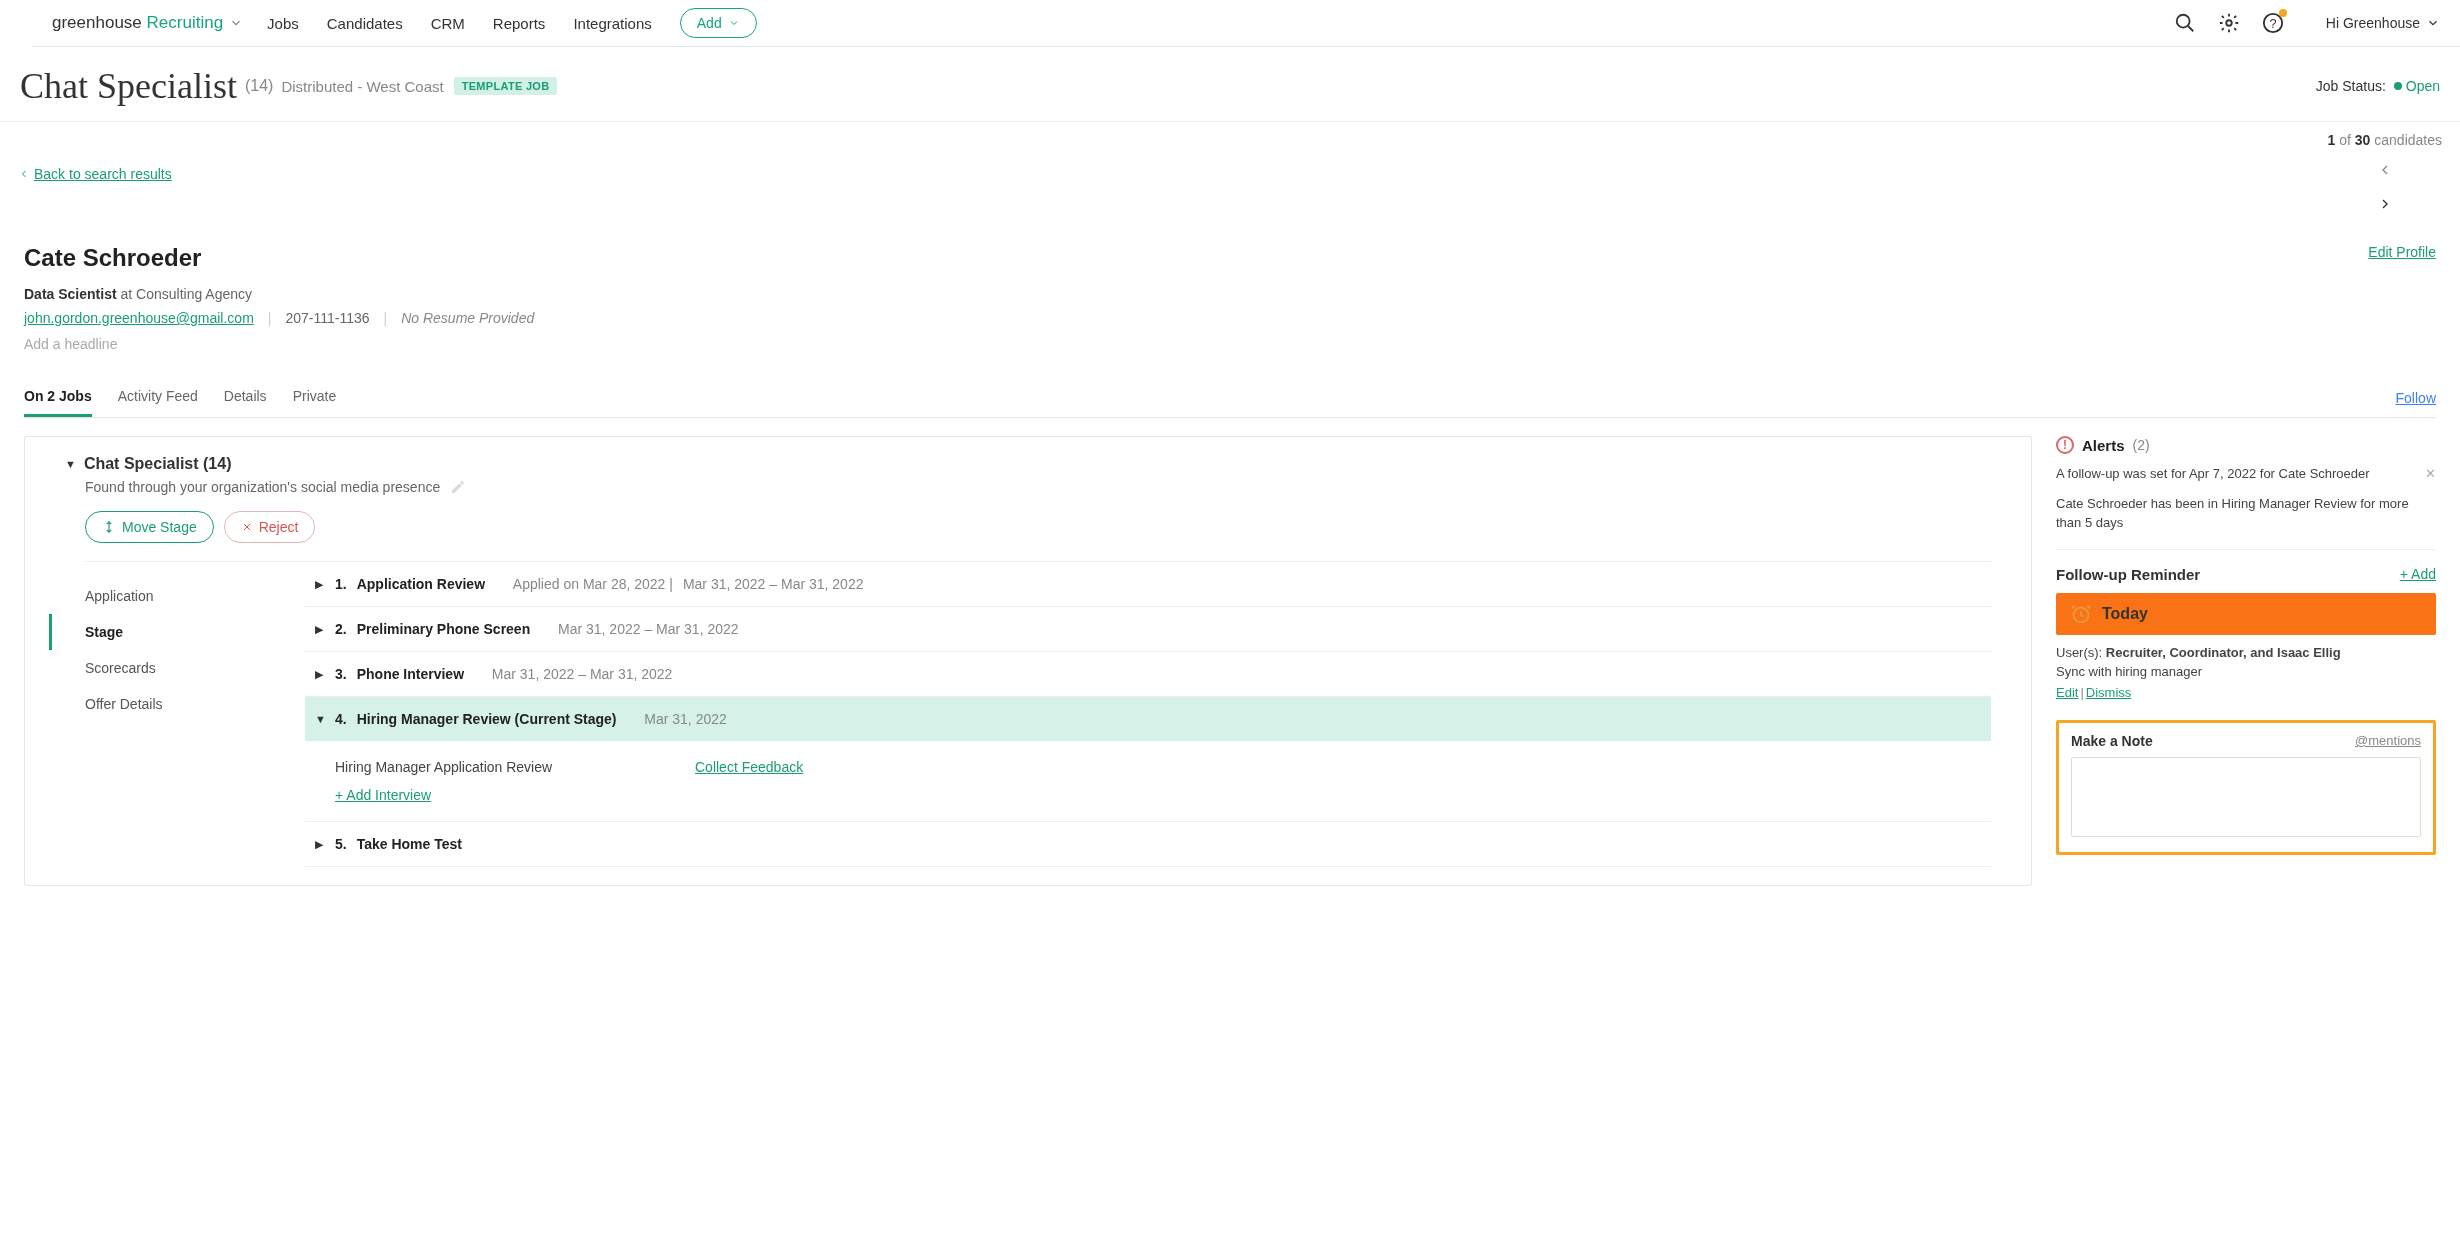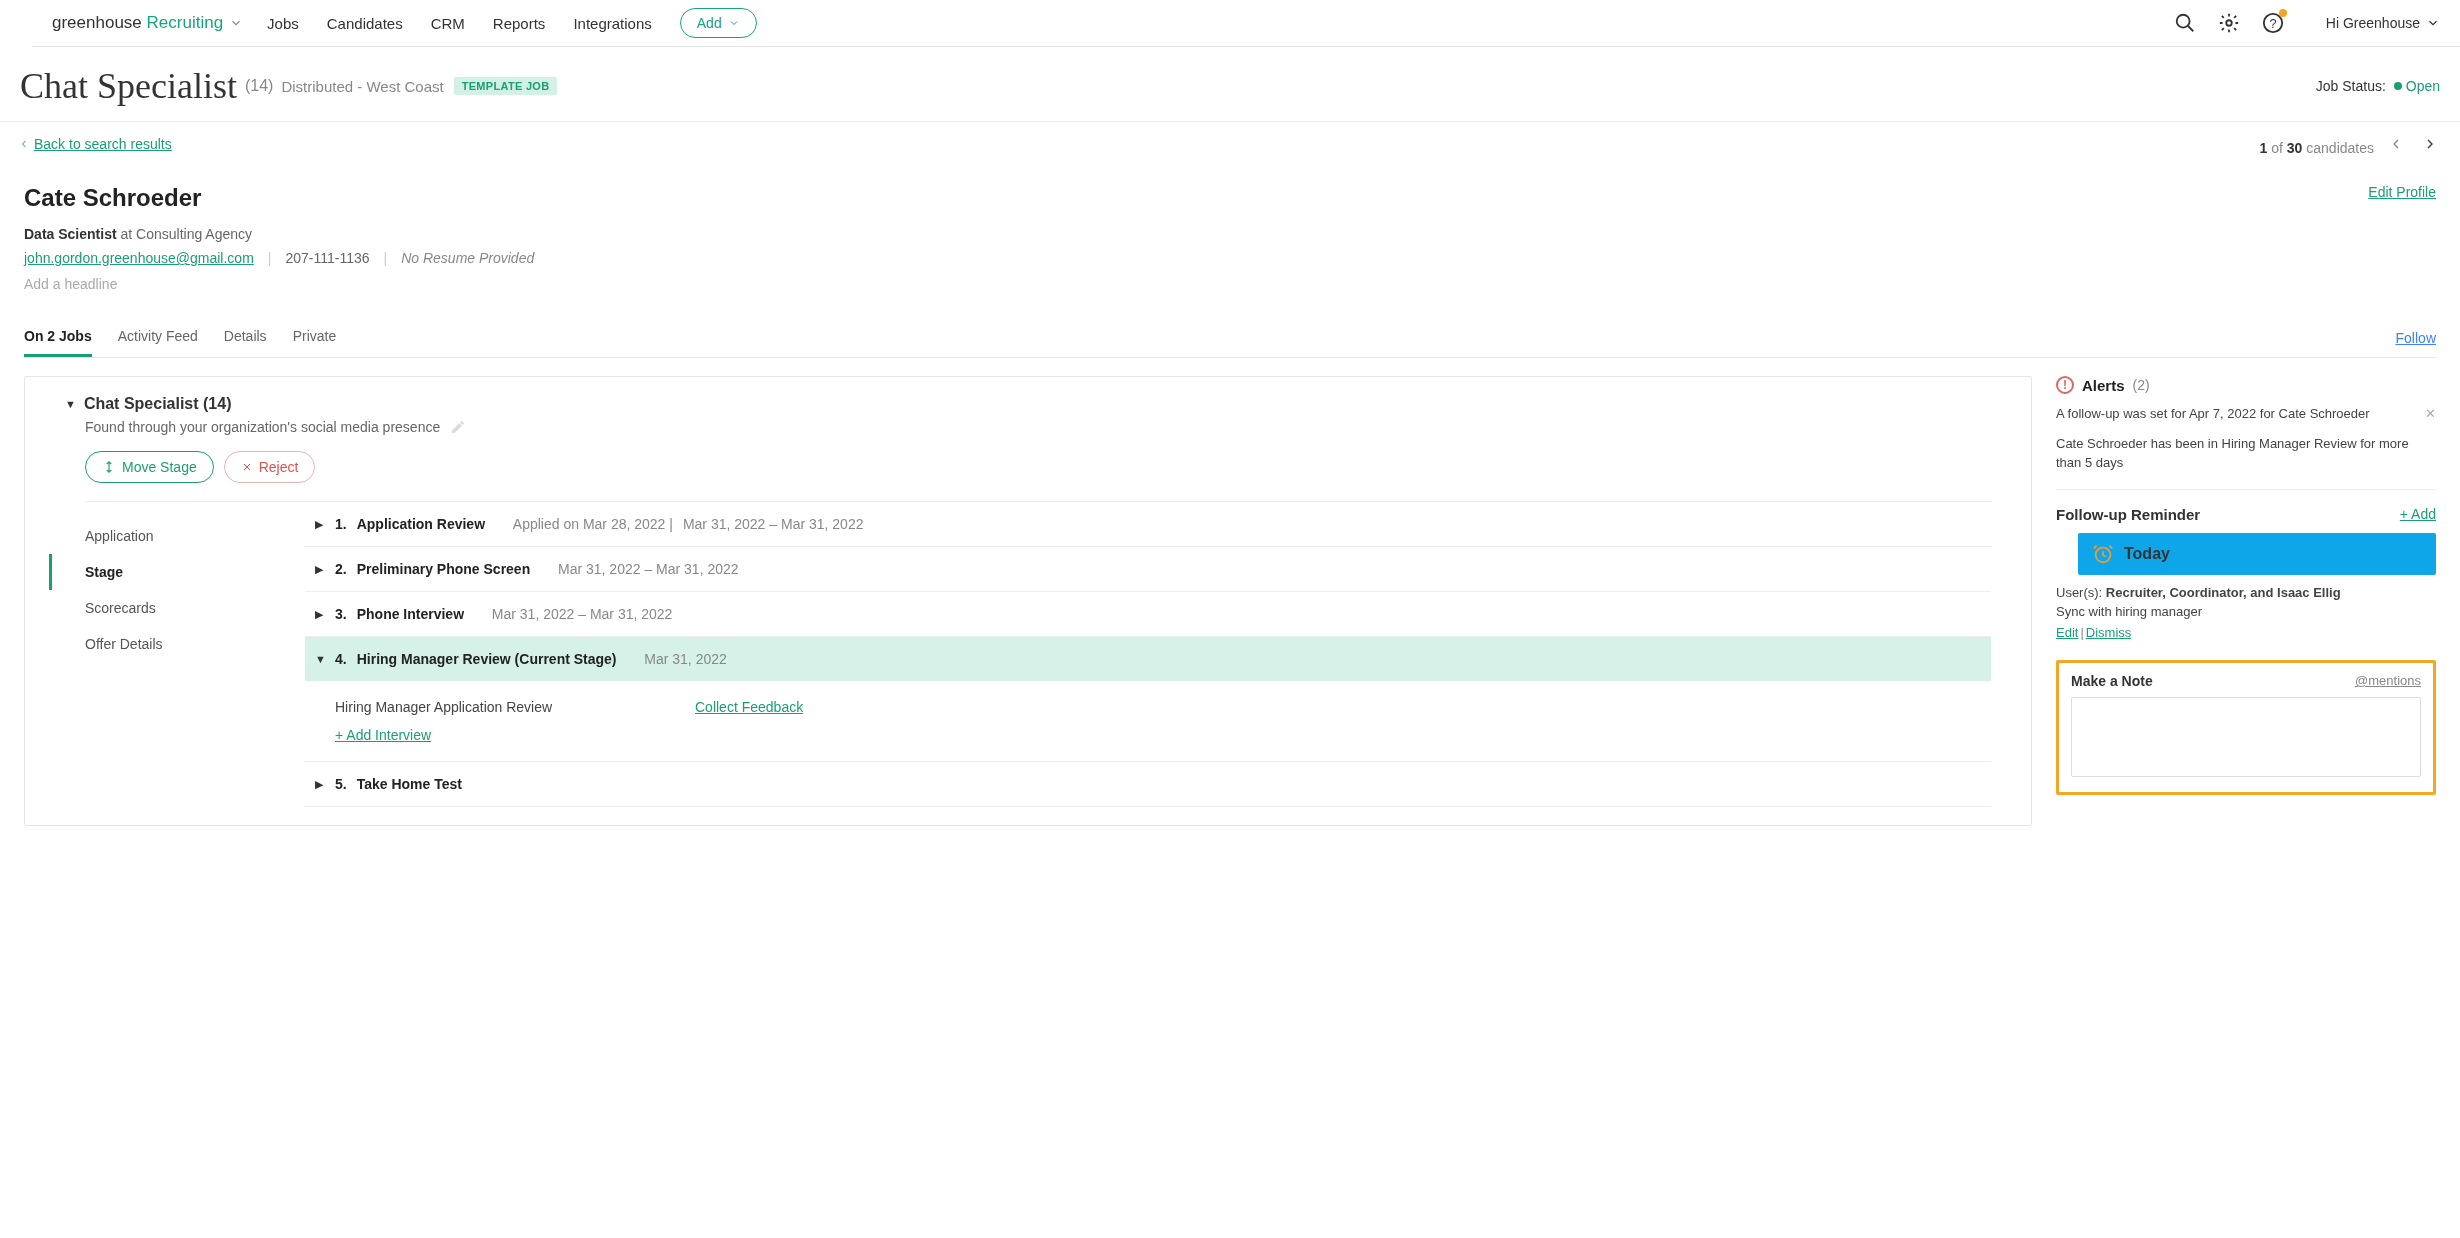--- a/index.html
+++ b/index.html
@@ -29,21 +29,21 @@
 .template-badge { background: #d3f0e6; color: #1a9e74; font-size: 11px; font-weight: 600; padding: 3px 8px; border-radius: 2px; margin-left: 10px; letter-spacing: 0.3px; }
 .job-header .spacer { flex: 1; }
 .job-status { color: #333; font-size: 14px; }
 .status-dot { display: inline-block; width: 8px; height: 8px; border-radius: 50%; background: #1a9e74; margin: 0 4px 1px 4px; }
 .status-open { color: #1a9e74; }
 
 
 .back-row { display: flex; align-items: center; padding: 10px 18px; }
 .back-link { display: flex; align-items: center; gap: 4px; color: #1a9e74; font-size: 14px; text-decoration: underline; cursor: pointer; }
 .back-row .spacer { flex: 1; }
-.pager { display: flex; align-items: flex-end; gap: 10px; color: #888; font-size: 14px; }
+.pager { display: flex; align-items: center; gap: 10px; color: #888; font-size: 14px; flex-direction: column; }
 .pager b { color: #333; font-weight: 600; }
 .pager .arrow { cursor: pointer; padding: 4px; }
 
 
 .cand-header { padding: 18px 24px 8px 24px; }
 .cand-top { display: flex; align-items: flex-start; }
 .cand-name { font-size: 24px; font-weight: 700; color: #222; }
 .cand-top .spacer { flex: 1; }
 .edit-profile { color: #1a9e74; text-decoration: underline; font-size: 14px; cursor: pointer; }
 .cand-role { margin-top: 14px; color: #666; font-size: 14px; }
@@ -107,21 +107,21 @@
 .alerts-head .title { font-weight: 700; color: #222; font-size: 15px; }
 .alerts-head .count { color: #888; }
 .alert-item { position: relative; font-size: 13px; color: #444; line-height: 1.5; margin-bottom: 10px; padding-right: 20px; }
 .alert-close { position: absolute; right: 0; top: 0; color: #aaa; cursor: pointer; }
 .sep { border: none; border-top: 1px solid #eee; margin: 16px 0; }
 
 .followup-head { display: flex; align-items: center; }
 .followup-head .title { font-weight: 700; font-size: 15px; }
 .followup-head .spacer { flex: 1; }
 .add-link { color: #1a9e74; font-size: 14px; cursor: pointer; text-decoration: underline; }
-.today-box { background: #0ea5e9; padding: 10px 14px; margin-top: 10px; display: flex; align-items: center; gap: 10px; border-radius: 2px; margin-left: 22px; }
+.today-box { background: #f97316; padding: 10px 14px; margin-top: 10px; display: flex; align-items: center; gap: 10px; border-radius: 2px; }
 .alarm-ico { color: #e69b3a; }
 .today-box .txt { font-weight: 700; font-size: 16px; color: #333; }
 .users-line { margin-top: 10px; font-size: 13px; color: #444; }
 .users-line b { font-weight: 700; }
 .sync-line { margin-top: 4px; font-size: 13px; color: #444; }
 .edit-dismiss { margin-top: 6px; font-size: 13px; }
 .edit-dismiss a { color: #1a9e74; text-decoration: underline; cursor: pointer; }
 .edit-dismiss .sepc { color: #888; margin: 0 2px; }
 
 .note-box { border: 3px solid #f5a623; padding: 10px 12px 12px 12px; margin-top: 20px; border-radius: 2px; }

